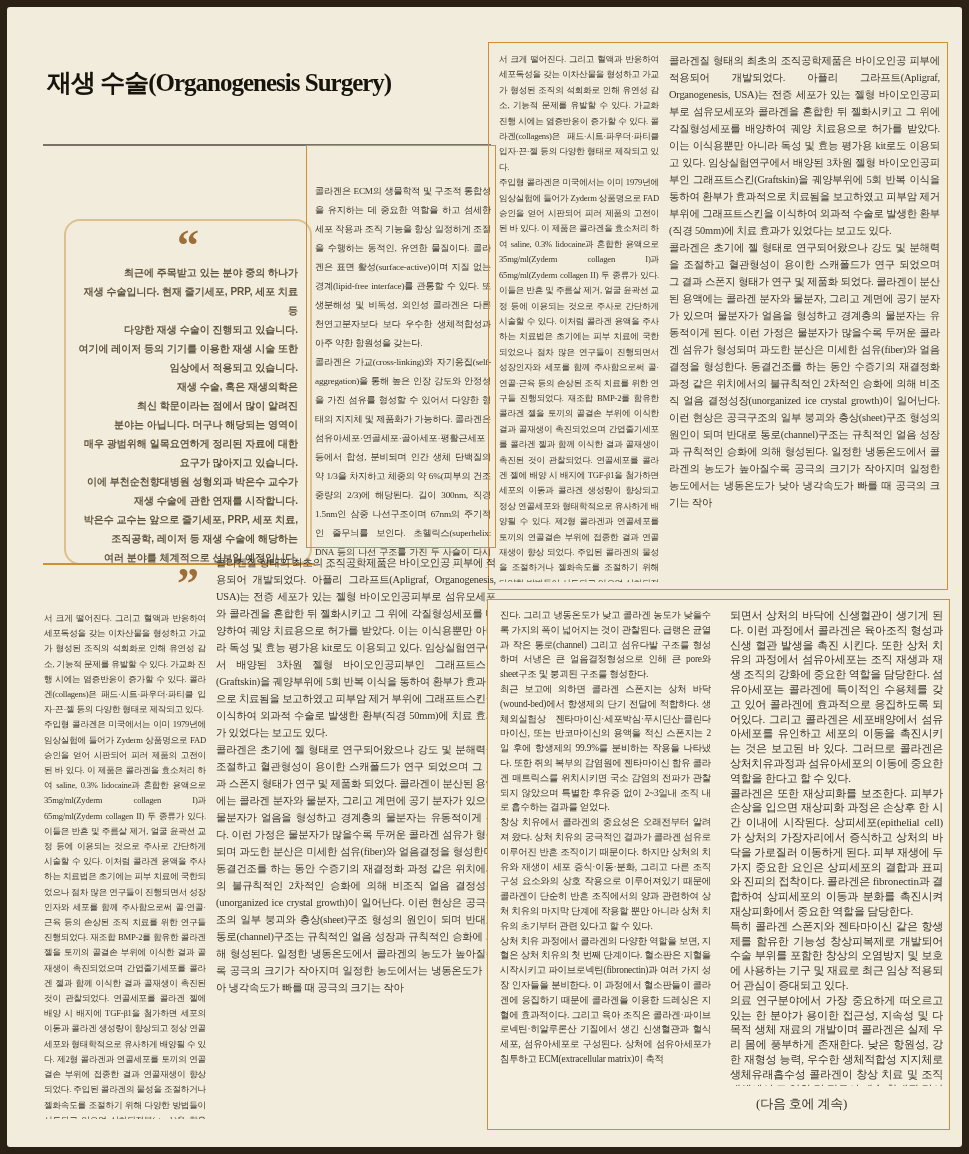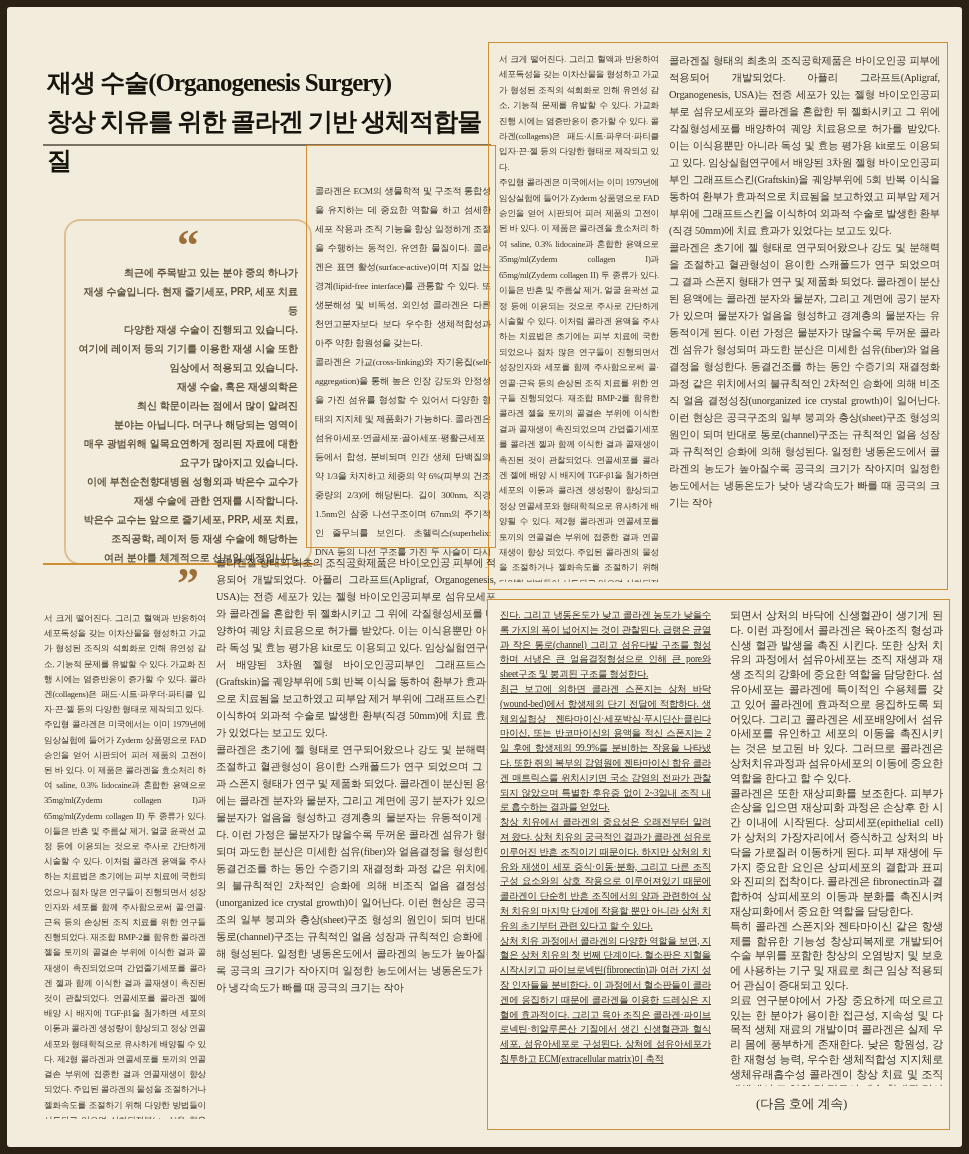--- a/index.html
+++ b/index.html
@@ -42,35 +42,34 @@
   .divider{left:36px;top:556px;width:272px;height:2px;background:#cf8f33;}
   .col{
     color:#39332a;text-align:justify;white-space:pre-line;
     overflow:hidden;overflow-wrap:break-word;letter-spacing:-0.2px;
   }
   .col-a{left:308px;top:147px;width:176px;height:386px;font-size:9.2px;line-height:19px;margin-top:28px;}
   .col-b-top{left:492px;top:45px;width:160px;height:530px;font-size:8.6px;line-height:15.4px;}
   .col-c-top{left:662px;top:45px;width:271px;height:530px;font-size:10.4px;line-height:17px;}
   .col-b-bot{left:37px;top:604px;width:162px;height:508px;font-size:8.6px;line-height:15.2px;}
   .col-c-bot{left:209px;top:547px;width:280px;height:560px;font-size:10.4px;line-height:17px;}
-  .col-d{left:493px;top:601px;width:211px;height:513px;font-size:9.4px;line-height:14.8px;text-decoration:underline;}
+  .col-d{left:493px;top:601px;width:211px;height:513px;font-size:9.4px;line-height:14.8px;}
   .col-e{left:717px;top:601px;width:213px;height:478px;font-size:11px;line-height:14.8px;margin-left:6px;}
   .continued{
     left:749px;top:1088px;width:213px;
     font-size:13px;color:#39332a;letter-spacing:-0.2px;
   }
 </style>
 </head>
 <body>
 
 <div class="page">
 
   <div class="abs title">
     <div>재생 수술(Organogenesis Surgery)</div>
-    <div>창상 치유를 위한 콜라겐 기반 생체적합물질</div>
   </div>
   <div class="abs title-rule"></div>
 
   <div class="abs quote-box">
     <div class="qmark">“</div>
     <div class="quote-text">최근에 주목받고 있는 분야 중의 하나가
 재생 수술입니다. 현재 줄기세포, PRP, 세포 치료 등
 다양한 재생 수술이 진행되고 있습니다.
 여기에 레이저 등의 기기를 이용한 재생 시술 또한
 임상에서 적용되고 있습니다.

